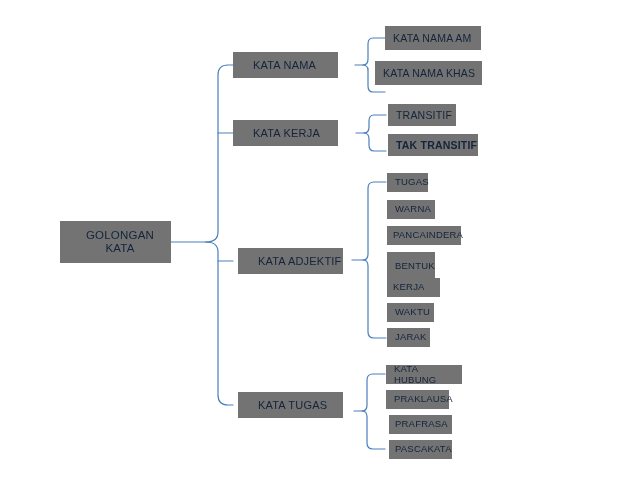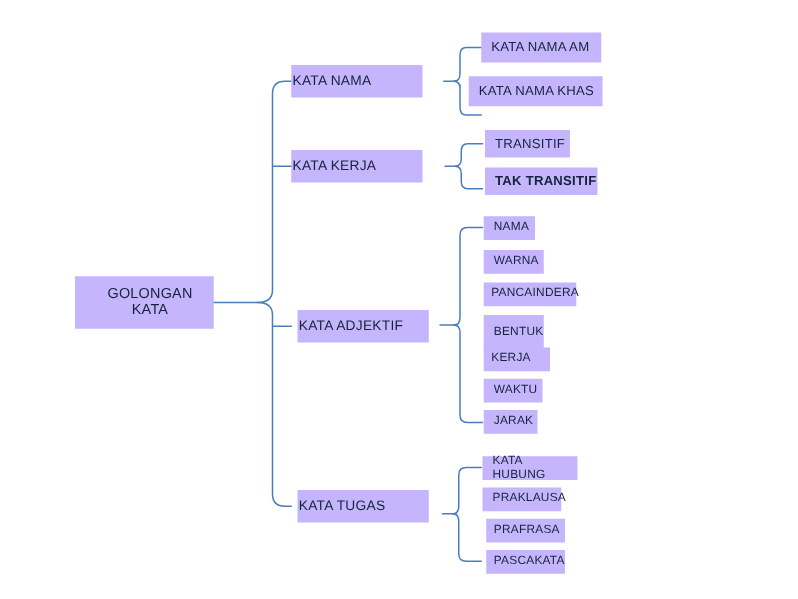--- a/index.html
+++ b/index.html
@@ -21,38 +21,38 @@
   #connectors {
     position: absolute;
     left: 0;
     top: 0;
     width: 638px;
     height: 479px;
     pointer-events: none;
   }
   .node {
     position: absolute;
-    background: #c4b5fd;
+    background: #737373;
     color: #14243b;
     box-sizing: border-box;
     display: flex;
     align-items: center;
     letter-spacing: 0.2px;
     white-space: pre-line;
     line-height: 1.15;
   }
   .node.lvl1 {
     font-size: 11.5px;
     padding-left: 9px;
     justify-content: flex-start;
     text-align: center;
   }
   .node.lvl2 {
     font-size: 11px;
-    padding-left: 1px;
+    padding-left: 20px;
   }
   .node.lvl3 {
     font-size: 9.5px;
     padding-left: 8px;
   }
   .node.lvl3.indent {
     padding-left: 6px;
   }
   .root-text {
     display: block;
@@ -120,21 +120,21 @@
 
   <div class="node lvl3" style="left:388px; top:104px; width:68px; height:22px; font-size:10.5px;">
     <span>TRANSITIF</span>
   </div>
 
   <div class="node lvl3" style="left:388px; top:134px; width:90px; height:22px; font-size:10.5px;font-weight:bold;">
     <span>TAK TRANSITIF</span>
   </div>
 
   <div class="node lvl3" style="left:387px; top:173px; width:41px; height:19px;">
-    <span>NAMA</span>
+    <span>TUGAS</span>
   </div>
 
   <div class="node lvl3" style="left:387px; top:200px; width:48px; height:19px;">
     <span>WARNA</span>
   </div>
 
   <div class="node lvl3 indent" style="left:387px; top:226px; width:74px; height:19px;">
     <span>PANCAINDERA</span>
   </div>
 

